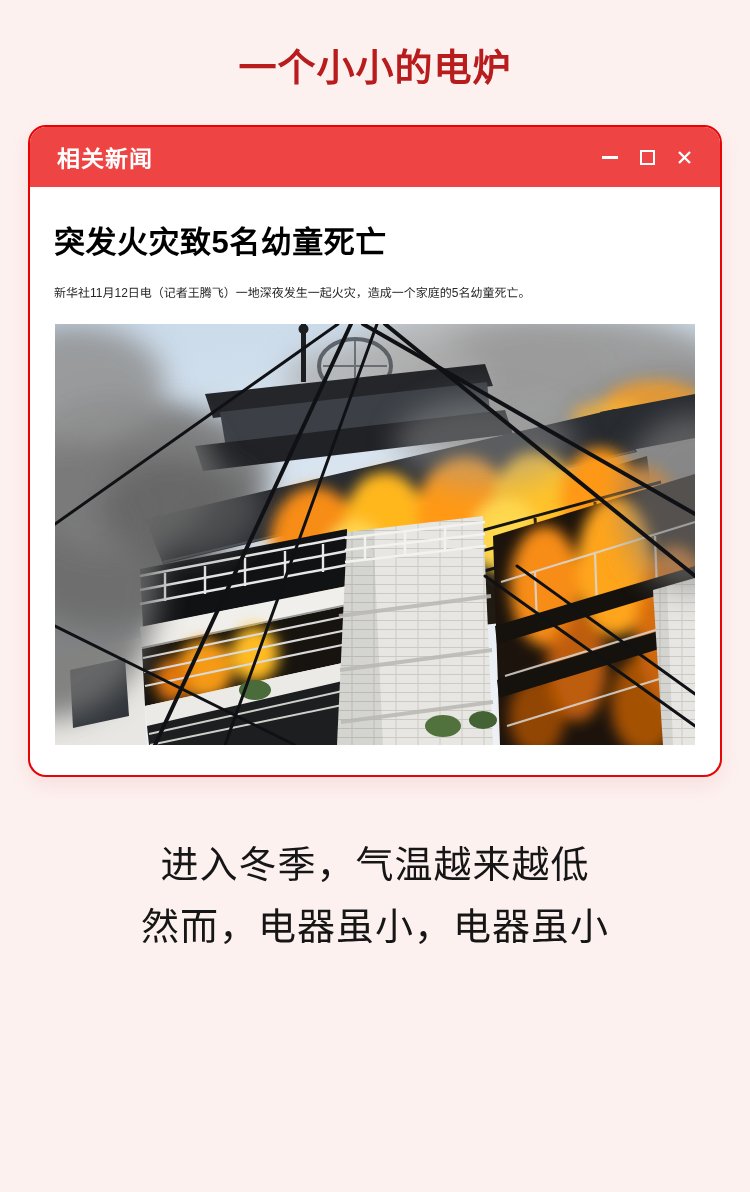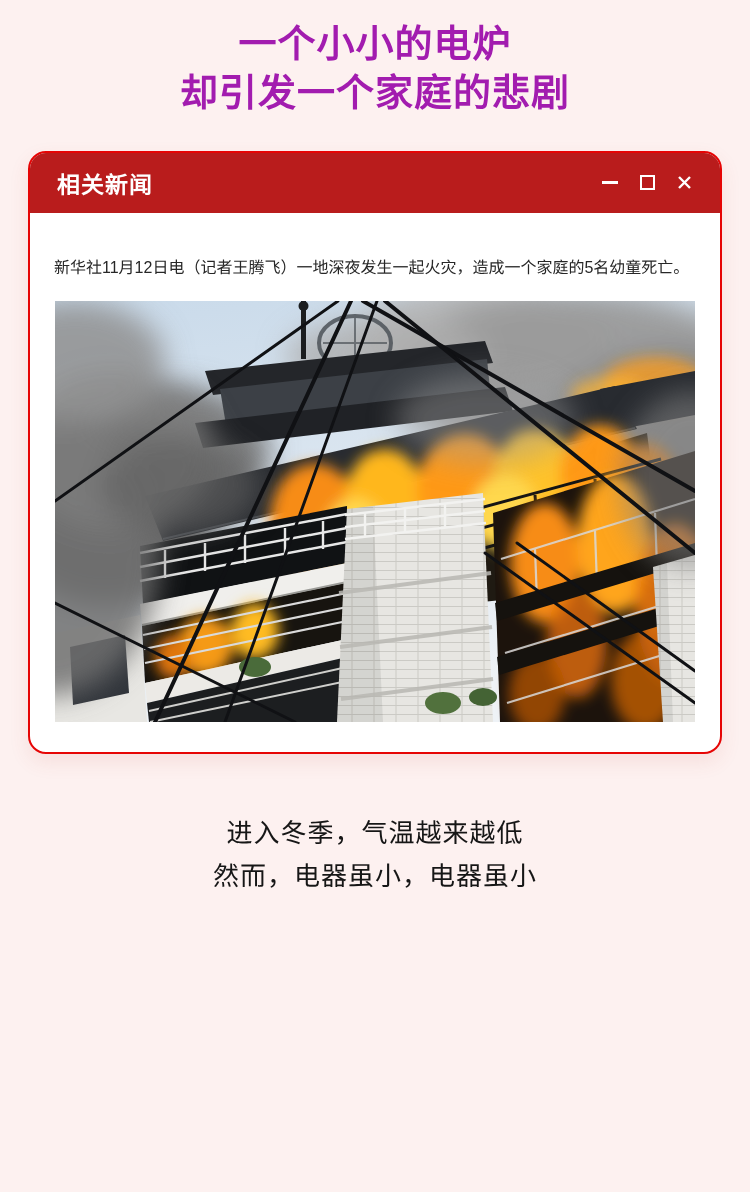--- a/index.html
+++ b/index.html
@@ -3,67 +3,66 @@
 <meta charset="utf-8">
 <style>
   html,body{margin:0;padding:0;}
   body{
     width:750px;height:1192px;
     background:#fdf1f0;
     font-family:"Liberation Sans","DejaVu Sans",sans-serif;
     overflow:hidden;
   }
   .intro{
-    margin:0;padding-top:20px;
+    margin:0;padding-top:44px;
     text-align:center;
     font-size:38px;line-height:1.3;font-weight:bold;
-    color:#a21caf;letter-spacing:1px;
+    color:#b91c1c;letter-spacing:1px;
   }
   .intro .line{display:block;}
   .window{
     width:690px;margin:32px auto 0;
     background:#ffffff;
     border:2px solid #e60505;
     border-radius:18px;
     overflow:hidden;
     box-shadow:0 8px 20px rgba(190,70,60,.10);
   }
   .titlebar{
-    height:60px;background:#b91c1c;
+    height:60px;background:#ef4444;
     display:flex;align-items:center;justify-content:space-between;
     padding:0 27px;
   }
   .tb-title{color:#fff;font-size:23px;font-weight:bold;letter-spacing:1px;}
   .controls{display:flex;align-items:center;gap:19px;}
   .ctrl{background:none;border:none;padding:0;margin:0;width:18px;height:18px;
     display:flex;align-items:center;justify-content:center;cursor:pointer;}
   .ctrl .bar{width:16px;height:3px;background:#fff;}
   .ctrl .box{width:11px;height:11px;border:2.5px solid #fff;}
   .ctrl svg{display:block;}
   .card-body{padding:24px 24px 30px;}
   .headline{
     margin:6px 0 22px;font-size:31px;font-weight:bold;color:#000;
     letter-spacing:.5px;
   }
-  .para{margin:18px 0 20px;font-size:16px;line-height:1.65;color:#272727;}
+  .para{margin:18px 0 20px;font-size:12px;line-height:1.65;color:#272727;}
   .photo{display:block;width:640px;height:421px;margin:12px auto 0;background:#dfe7ee;}
   .outro{
     margin:58px 0 0;text-align:center;
-    font-size:26px;line-height:1.63;color:#161616;letter-spacing:1px;
+    font-size:38px;line-height:1.63;color:#161616;letter-spacing:1px;
   }
   .outro .line{display:block;}
 </style>
 </head>
 <body>
 
 <div class="page">
 
   <h1 class="intro">
     <span class="line">一个小小的电炉</span>
-    <span class="line">却引发一个家庭的悲剧</span>
   </h1>
 
   <section class="window">
     <header class="titlebar">
       <span class="tb-title">相关新闻</span>
       <div class="controls">
         <button class="ctrl" aria-label="minimize">
           <span class="bar"></span>
         </button>
         <button class="ctrl" aria-label="maximize">
@@ -71,20 +70,21 @@
         </button>
         <button class="ctrl" aria-label="close">
           <svg width="17" height="17" viewBox="0 0 17 17">
             <path d="M3 3 L14 14 M14 3 L3 14" stroke="#ffffff" stroke-width="2.4" fill="none"></path>
           </svg>
         </button>
       </div>
     </header>
 
     <div class="card-body">
+      <h2 class="headline">突发火灾致5名幼童死亡</h2>
       <p class="para">新华社11月12日电（记者王腾飞）一地深夜发生一起火灾，造成一个家庭的5名幼童死亡。</p>
 
       <svg class="photo" viewBox="0 0 640 421" preserveAspectRatio="none" role="img">
         <defs>
           <linearGradient id="sky" x1="0" y1="0" x2="0.25" y2="1">
             <stop offset="0" stop-color="#c9daea"></stop>
             <stop offset="1" stop-color="#eef2f6"></stop>
           </linearGradient>
           <pattern id="tiles" width="22" height="9" patternUnits="userSpaceOnUse">
             <rect width="22" height="9" fill="#e7e6e2"></rect>

